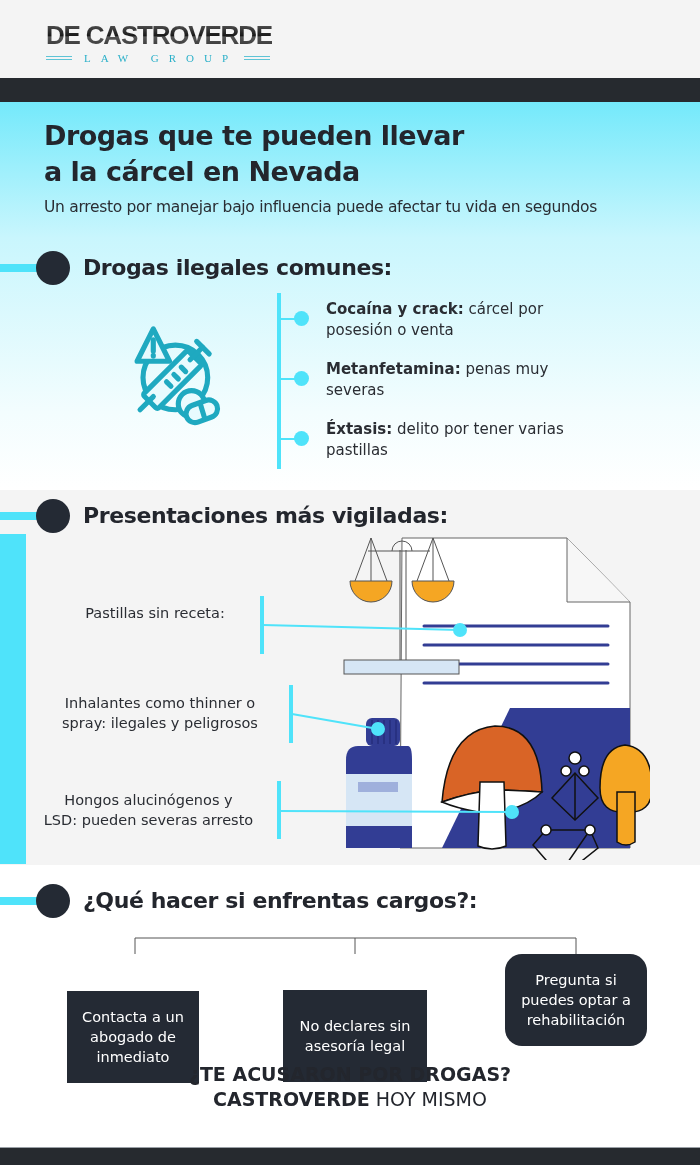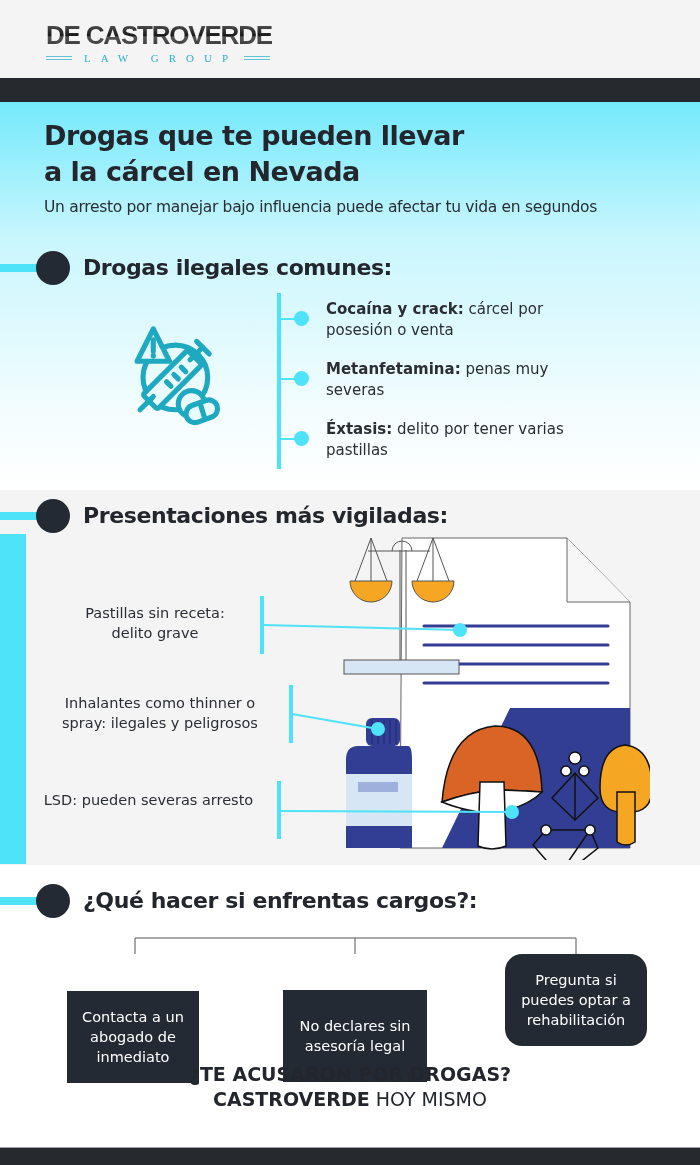--- a/index.html
+++ b/index.html
@@ -173,29 +173,29 @@
   <g fill="#4fe3fa">
     <circle cx="460" cy="630" r="7"></circle>
     <circle cx="378" cy="729" r="7"></circle>
     <circle cx="512" cy="812" r="7"></circle>
   </g>
 </svg>
 
 <div class="cbar" style="left:260px;top:596px;"></div>
 <div class="callout" style="left:60px;top:603px;width:190px;">
   <div>Pastillas sin receta:</div>
-  <div>delito grave</div>
 </div>
 <div class="cbar" style="left:289px;top:685px;"></div>
 <div class="callout" style="left:40px;top:693px;width:240px;">
   <div>Inhalantes como thinner o</div>
   <div>spray: ilegales y peligrosos</div>
 </div>
 <div class="cbar" style="left:277px;top:781px;"></div>
 <div class="callout" style="left:30px;top:790px;width:237px;">
+  <div>Hongos alucinógenos y</div>
   <div>LSD: pueden severas arresto</div>
 </div>
 
 <div class="sec3"></div>
 <div class="sec-head" style="top:883px;">
   <span class="bar"></span>
   <span class="dot"></span>
   <span class="label">¿Qué hacer si enfrentas cargos?:</span>
 </div>
 

